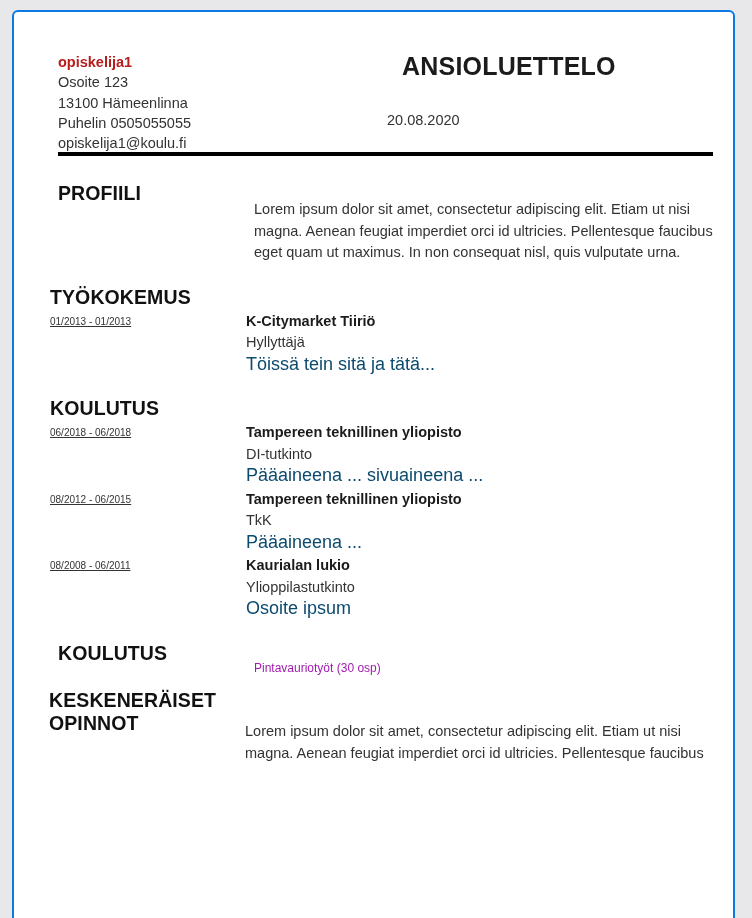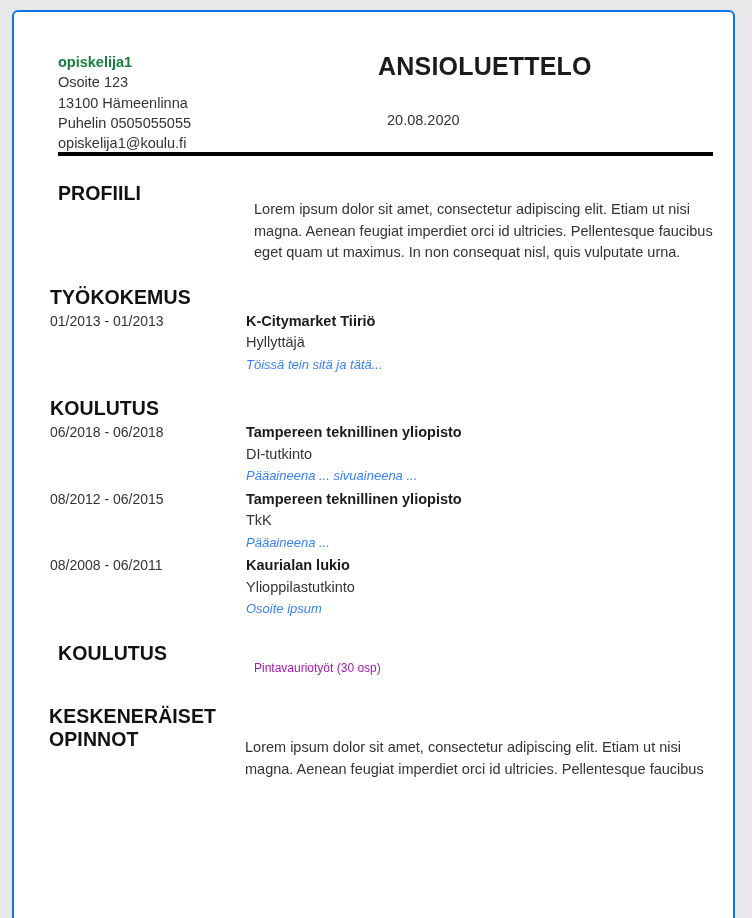--- a/index.html
+++ b/index.html
@@ -42,28 +42,28 @@
   .contact {
     position: absolute;
     left: 44px;
     top: 40px;
     font-size: 14.5px;
     line-height: 20.3px;
     color: #333333;
   }
   .contact .name {
     font-weight: bold;
-    color: #15803d;
+    color: #b91c1c;
   }
   .contact .line {
     white-space: nowrap;
   }
   .doc-title {
     position: absolute;
-    left: 364px;
+    left: 388px;
     top: 40px;
     font-size: 25px;
     font-weight: bold;
     letter-spacing: 0.2px;
     color: #1b1b1b;
   }
   .doc-date {
     position: absolute;
     left: 373px;
     top: 100px;
@@ -106,61 +106,61 @@
     line-height: 21.5px;
     color: #333333;
   }
 
   .s-profiili { margin-top: 26px; }
   .s-profiili .section-body { padding-top: 17px; }
 
   .s-tyokokemus { margin-top: 22px; }
   .s-koulutus   { margin-top: 22px; }
   .s-osaaminen  { margin-top: 22px; }
-  .s-kesken     { margin-top: 26px; padding-left: 35px; }
+  .s-kesken     { margin-top: 10px; padding-left: 35px; }
 
   .s-osaaminen .section-body { padding-top: 16px; }
   .s-kesken .section-body { padding-top: 32px; }
 
   
   .entries { }
   .entry {
     display: flex;
     align-items: flex-start;
     margin-top: 2px;
   }
   .entry:first-child { margin-top: 0; }
   .entry-date {
     width: 196px;
     flex: 0 0 196px;
-    font-size: 14px;
+    font-size: 10px;
     line-height: 21.5px;
     color: #333333;
     white-space: nowrap;
+    text-decoration: underline;
   }
   .entry-body {
     flex: 1 1 auto;
     min-width: 0;
   }
   .entry-org {
     font-weight: bold;
     color: #1b1b1b;
     font-size: 14.5px;
     line-height: 21.5px;
   }
   .entry-role {
     font-size: 14.5px;
     line-height: 21.5px;
     color: #333333;
   }
   .entry-note {
-    font-style: italic;
-    font-size: 13px;
-    line-height: 21.5px;
-    color: #3b82f6;
+    font-size: 18px;
+    line-height: 21.5px;
+    color: #0c4a6e;
   }
 
   .section.has-entries {
     display: block;
     padding-left: 36px;
   }
   .section.has-entries .section-title {
     margin-bottom: 2px;
   }
 

